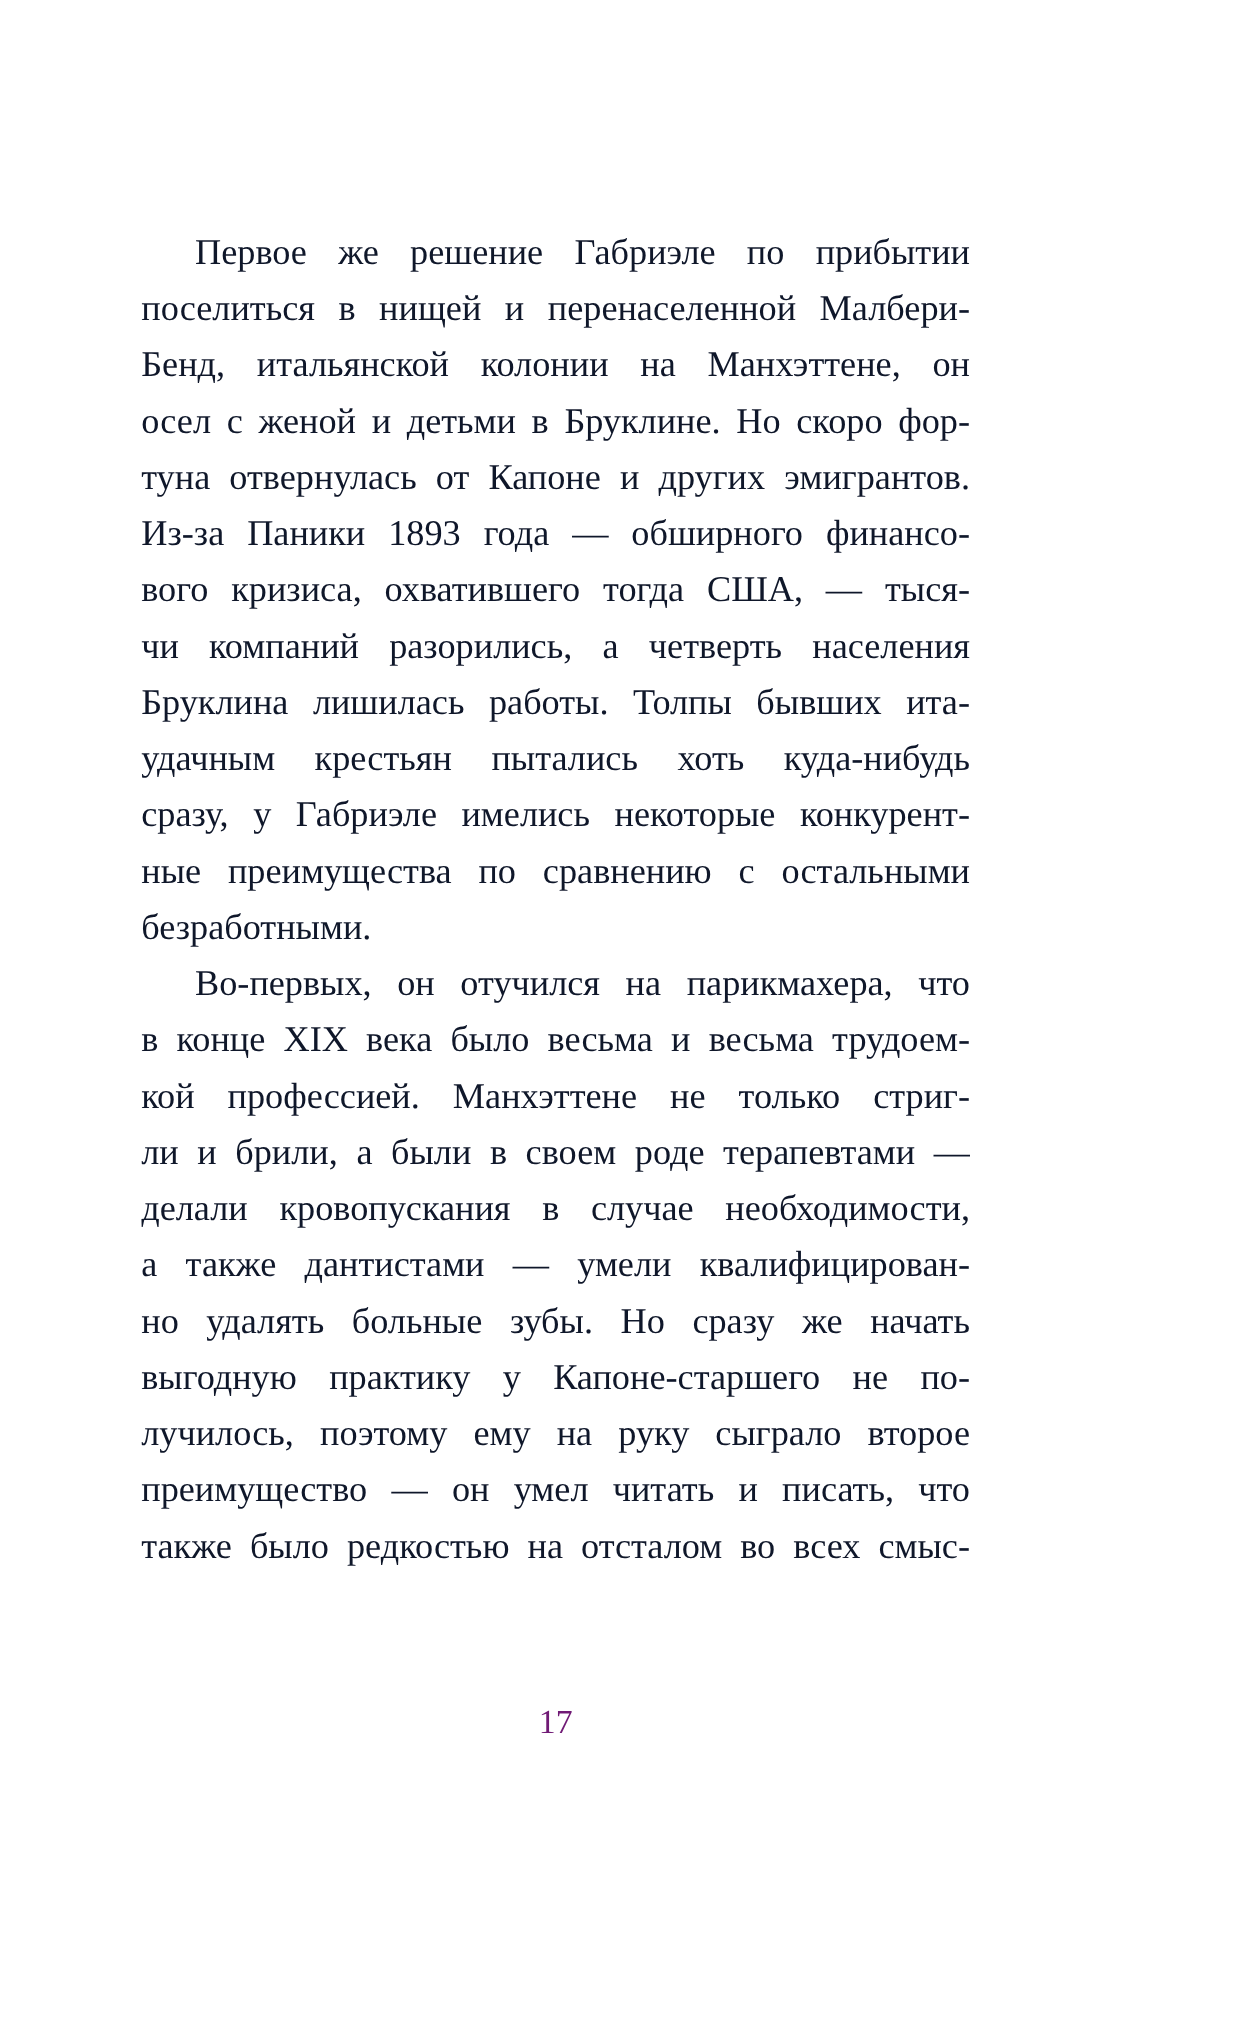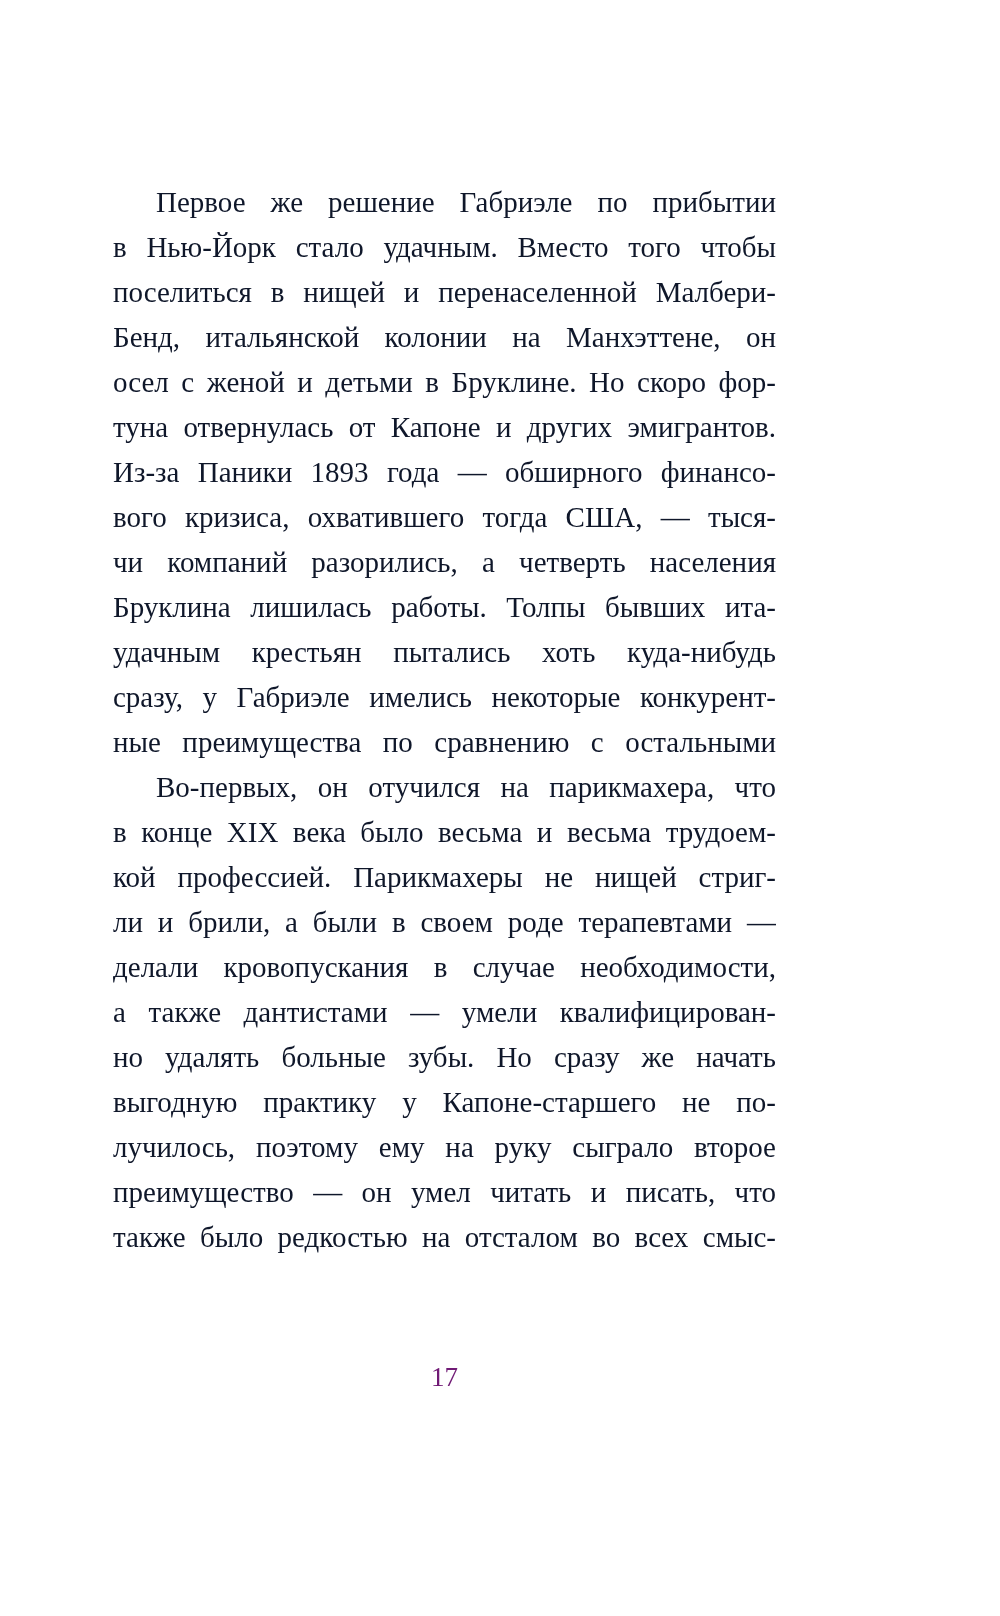--- a/index.html
+++ b/index.html
@@ -50,35 +50,35 @@
     font-size: 27px;
     color: #701a75;
   }
 </style>
 </head>
 <body>
 
 <div class="page">
   <div class="text-block">
       <div class="line indent">Первое же решение Габриэле по прибытии</div>
-      <div class="line">в Нью-Йорк стало удачным. Вместо того чтобы</div>
       <div class="line">поселиться в нищей и перенаселенной Малбери-</div>
       <div class="line">Бенд, итальянской колонии на Манхэттене, он</div>
       <div class="line">осел с женой и детьми в Бруклине. Но скоро фор-</div>
       <div class="line">туна отвернулась от Капоне и других эмигрантов.</div>
       <div class="line">Из-за Паники 1893 года — обширного финансо-</div>
       <div class="line">вого кризиса, охватившего тогда США, — тыся-</div>
       <div class="line">чи компаний разорились, а четверть населения</div>
       <div class="line">Бруклина лишилась работы. Толпы бывших ита-</div>
       <div class="line">удачным крестьян пытались хоть куда-нибудь</div>
       <div class="line">сразу, у Габриэле имелись некоторые конкурент-</div>
       <div class="line">ные преимущества по сравнению с остальными</div>
+      <div class="line last">безработными.</div>
       <div class="line indent">Во-первых, он отучился на парикмахера, что</div>
       <div class="line">в конце XIX века было весьма и весьма трудоем-</div>
-      <div class="line">кой профессией. Парикмахеры не нищей стриг-</div>
+      <div class="line">кой профессией. Манхэттене не только стриг-</div>
       <div class="line">ли и брили, а были в своем роде терапевтами —</div>
       <div class="line">делали кровопускания в случае необходимости,</div>
       <div class="line">а также дантистами — умели квалифицирован-</div>
       <div class="line">но удалять больные зубы. Но сразу же начать</div>
       <div class="line">выгодную практику у Капоне-старшего не по-</div>
       <div class="line">лучилось, поэтому ему на руку сыграло второе</div>
       <div class="line">преимущество — он умел читать и писать, что</div>
       <div class="line">также было редкостью на отсталом во всех смыс-</div>
     </div>
   <div class="page-number">17</div>

